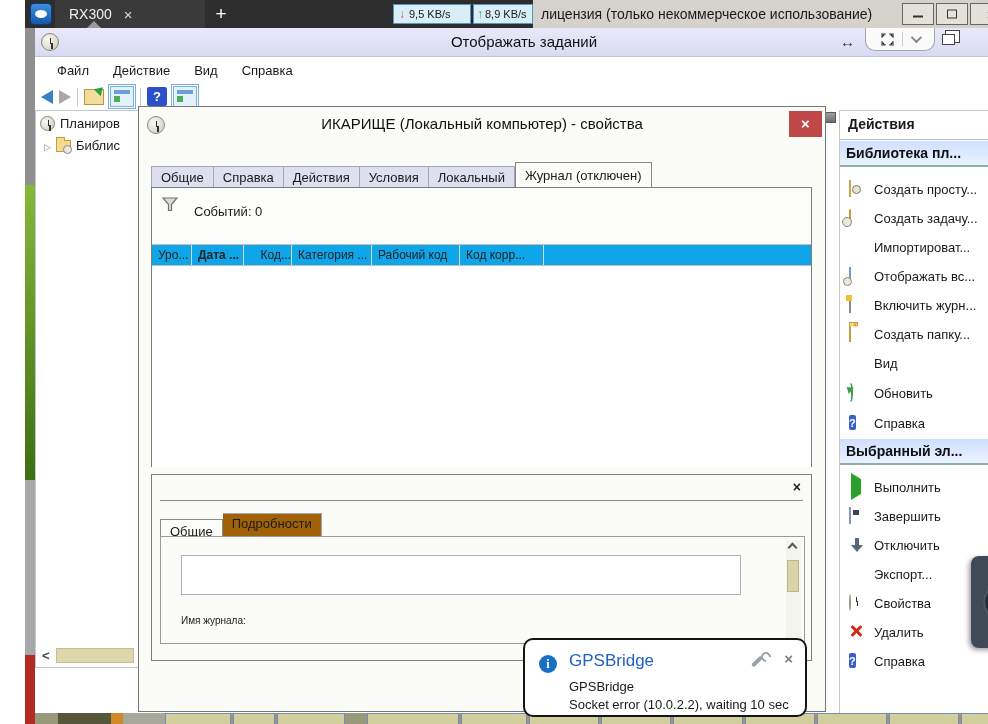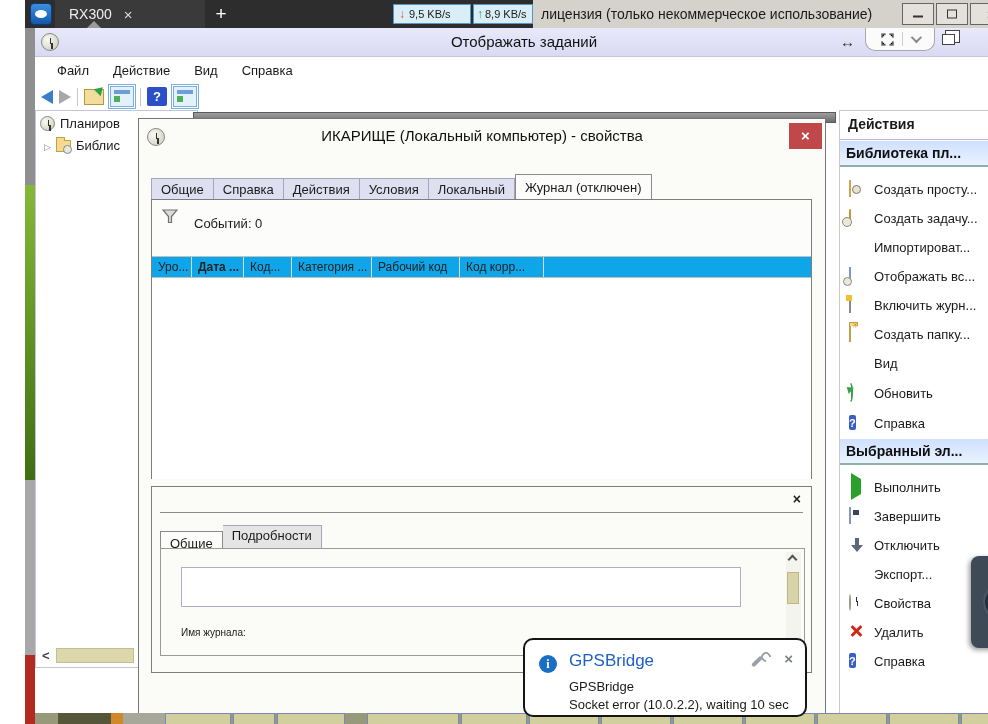--- a/index.html
+++ b/index.html
@@ -149,21 +149,21 @@
     border-left:6px solid transparent; border-right:6px solid transparent; border-top:7px solid #5a6878; }
   .i-props { width:13px; height:13px; border-radius:50%; background:#f0ead8; border:1px solid #998; position:relative; margin-top:1px; }
   .i-props::after { content:""; position:absolute; left:6px; top:2px; width:1px; height:5px; background:#333;
     box-shadow:1px 4px 0 0 #333; }
   .i-delete { position:relative; width:14px; height:14px; margin-top:1px; }
   .i-delete::before, .i-delete::after { content:""; position:absolute; left:6px; top:0; width:3px; height:14px;
     background:#d02818; border-radius:1px; }
   .i-delete::before { transform:rotate(45deg); } .i-delete::after { transform:rotate(-45deg); }
 
   
-  #dialog { left:113px; top:118px; width:688px; height:606px; background:#fbfbf8;
+  #dialog { left:113px; top:106px; width:688px; height:606px; background:#fbfbf8;
     border:1px solid #767676; z-index:10; }
   #dlg-title { position:absolute; left:0; top:8px; width:100%; text-align:center; font-size:15px; color:#111; }
   #dlg-close { position:absolute; right:3px; top:4px; width:33px; height:26px; background:#c14848;
     color:#fff; text-align:center; line-height:26px; font-size:15px; font-weight:bold; }
   .dlg-tabs { position:absolute; left:12px; top:55px; display:flex; align-items:flex-end; }
   .dlg-tab { padding:0 9px; height:22px; line-height:22px; background:#dfdff2;
     border:1px solid #a6a6ba; border-left:none; font-size:13px; }
   .dlg-tab:first-child { border-left:1px solid #a6a6ba; }
   .dlg-tab.active { background:#fcfcfa; height:26px; line-height:26px; border:1px solid #8a8a8a; border-bottom:none; }
 
@@ -175,21 +175,21 @@
   #events-header { position:absolute; left:0; top:56px; width:100%; height:22px;
     border-top:1px solid #c0c0c0; border-bottom:1px solid #c0c0c0; background:#0ea5e9; display:flex; }
   .col-hdr { height:100%; border-right:1px solid #d8d8d8; font-size:12px; padding:3px 0 0 6px; color:#222; }
   #events-body { position:absolute; left:0; top:79px; width:100%; height:200px; background:#fff; }
 
   #preview-box { position:absolute; left:12px; top:367px; width:661px; height:187px;
     border:1px solid #7d7d7d; background:#fbfbf8; }
   #preview-close { position:absolute; right:10px; top:4px; font-size:14px; font-weight:bold; color:#222; }
   #preview-sep { position:absolute; left:8px; right:8px; top:25px; border-top:1px solid #8a8a8a; }
   .pv-tabs { position:absolute; left:8px; top:38px; display:flex; align-items:flex-end; }
-  .pv-tab { padding:0 9px; height:29px; line-height:20px; background:#e5e5e5;
+  .pv-tab { padding:0 9px; height:29px; line-height:20px; background:#a16207;
     border:1px solid #a6a6ba; border-left:none; font-size:13px; }
   .pv-tab.active { background:#fcfcfa; height:23px; line-height:23px; border:1px solid #8a8a8a;
     border-bottom:none; border-left:1px solid #8a8a8a; }
   #pv-content { position:absolute; left:8px; top:61px; width:645px; height:108px;
     border:1px solid #9a9a9a; background:#fbfbf8; }
   #pv-textbox { position:absolute; left:20px; top:18px; width:560px; height:40px;
     border:1px solid #aeaec8; background:#fff; }
   #pv-scroll { position:absolute; right:3px; top:3px; width:15px; height:100px; background:#f4f4ee; }
   #pv-scroll .up { position:absolute; left:3px; top:4px; width:7px; height:7px;
     border-left:2px solid #555; border-top:2px solid #555; transform:rotate(45deg); }
@@ -422,21 +422,21 @@
     <div id="events-box">
       <div id="events-filter">
         <svg id="funnel" width="16" height="15" viewBox="0 0 16 15">
           <path d="M1,1 L15,1 L9.5,7.5 L9.5,13.5 L6.5,13.5 L6.5,7.5 Z" fill="#dcdcd2" stroke="#70707a" stroke-width="1.2"></path>
         </svg>
         <span id="events-count">Событий: 0</span>
       </div>
       <div id="events-header">
         <span class="col-hdr" style="width:40px;">Уро...</span>
         <span class="col-hdr" style="width:52px;font-weight:bold;">Дата ...</span>
-        <span class="col-hdr" style="width:48px;">Код...</span>
+        <span class="col-hdr" style="width:48px;text-align:right;">Код...</span>
         <span class="col-hdr" style="width:80px;">Категория ...</span>
         <span class="col-hdr" style="width:88px;">Рабочий код</span>
         <span class="col-hdr" style="width:84px;">Код корр...</span>
       </div>
       <div id="events-body"></div>
     </div>
 
     <div id="preview-box">
       <div id="preview-close">×</div>
       <div id="preview-sep"></div>

